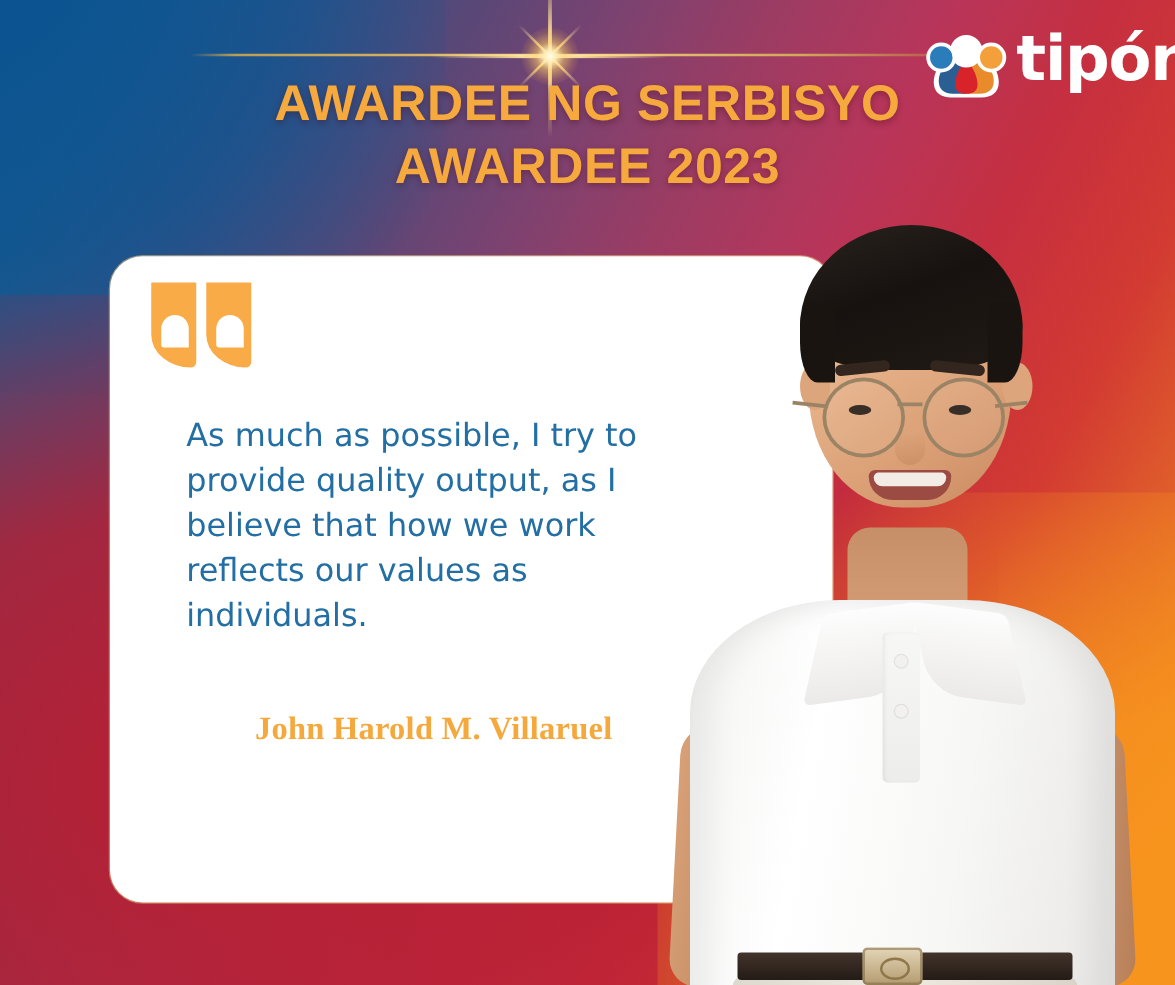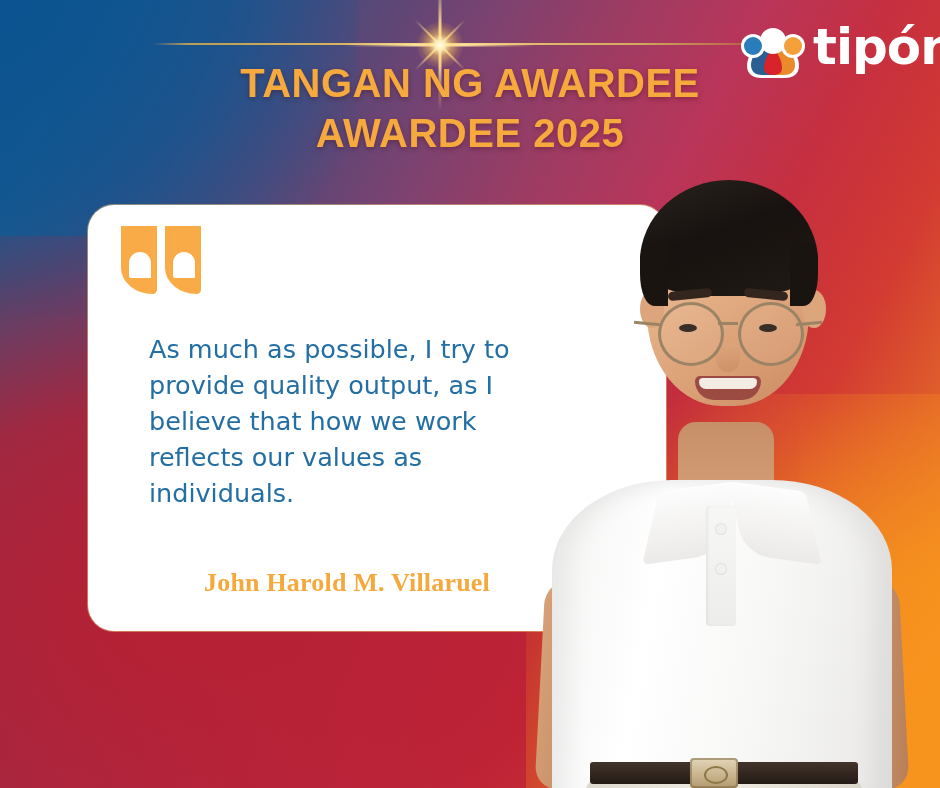--- a/index.html
+++ b/index.html
@@ -155,21 +155,21 @@
     color: #ffffff;
     letter-spacing: -1px;
   }
 
   
   .card {
     position: absolute;
     left: 88px;
     top: 205px;
     width: 578px;
-    height: 426px;
+    height: 517px;
     background: #ffffff;
     border-radius: 26px;
     box-shadow: 0 0 0 1px rgba(225,190,120,0.55);
     overflow: hidden;
   }
   .quote-mark {
     position: absolute;
     left: 33px;
     top: 21px;
     width: 80px;
@@ -449,22 +449,22 @@
 
   <div class="sparkle">
     <div class="beam-h"></div>
     <div class="beam-v"></div>
     <div class="beam-d1"></div>
     <div class="beam-d2"></div>
     <div class="core"></div>
   </div>
 
   <div class="headline">
-    <span>TANGAN NG AWARDEE</span>
-    <span class="l2">AWARDEE 2025</span>
+    <span>AWARDEE NG SERBISYO</span>
+    <span class="l2">AWARDEE 2023</span>
   </div>
 
   <div class="logo">
     <svg class="mark" viewBox="0 0 72 56">
       <path d="M36 18 C20 18 10 30 10 42 C10 50 16 54 24 54 L48 54 C56 54 62 50 62 42 C62 30 52 18 36 18 Z" fill="#ffffff"></path>
       <path d="M36 21 C23 21 14 31 14 41 C14 48 19 51 25 51 L36 51 Z" fill="#2b5f93"></path>
       <path d="M36 21 C49 21 58 31 58 41 C58 48 53 51 47 51 L36 51 Z" fill="#e98a2b"></path>
       <path d="M36 24 C30 30 27 38 27 44 C27 49 31 51 36 51 C41 51 45 49 45 44 C45 38 42 30 36 24 Z" fill="#d8232a"></path>
       <circle cx="16" cy="22" r="12" fill="#ffffff"></circle>
       <circle cx="36" cy="17" r="13" fill="#ffffff"></circle>

